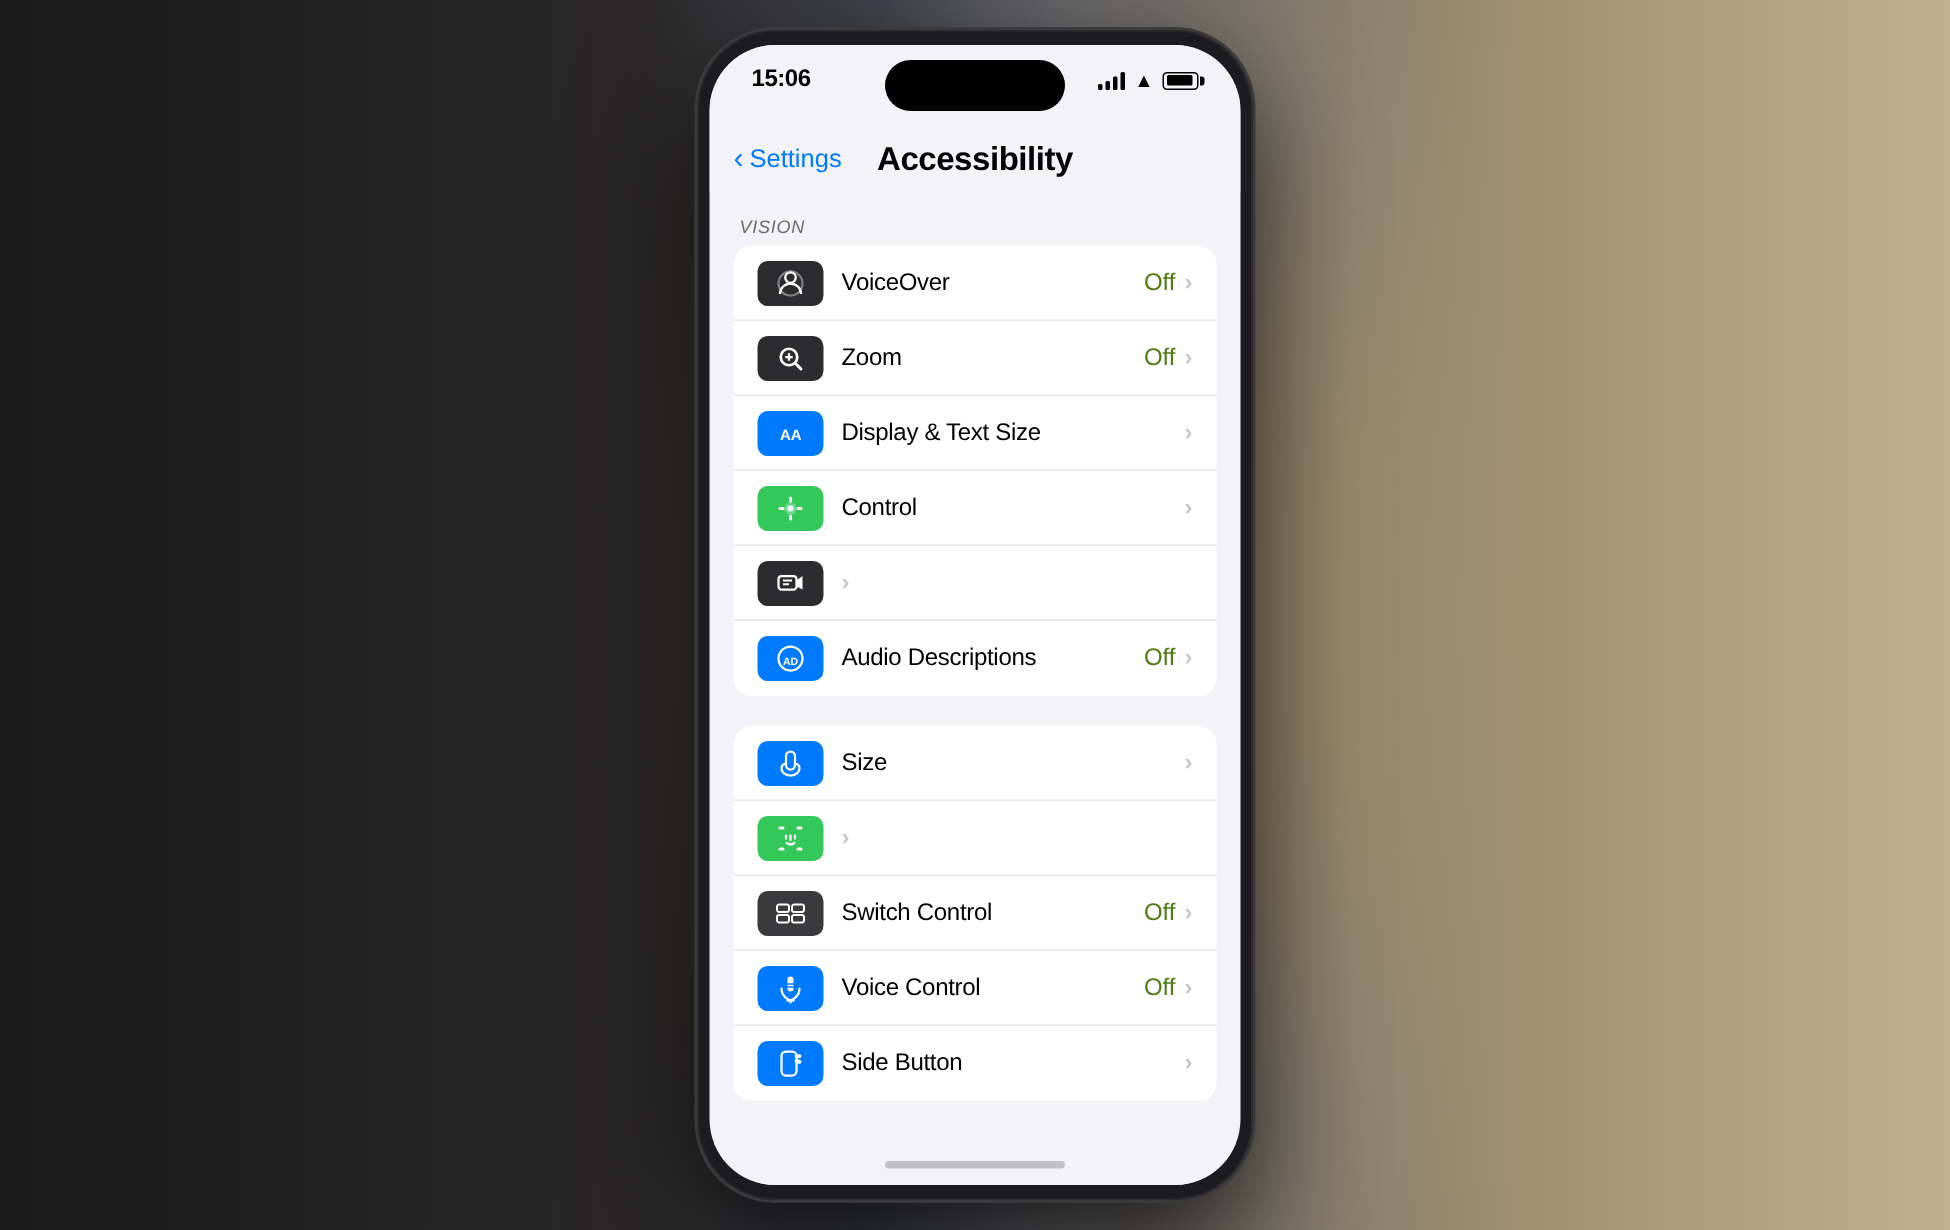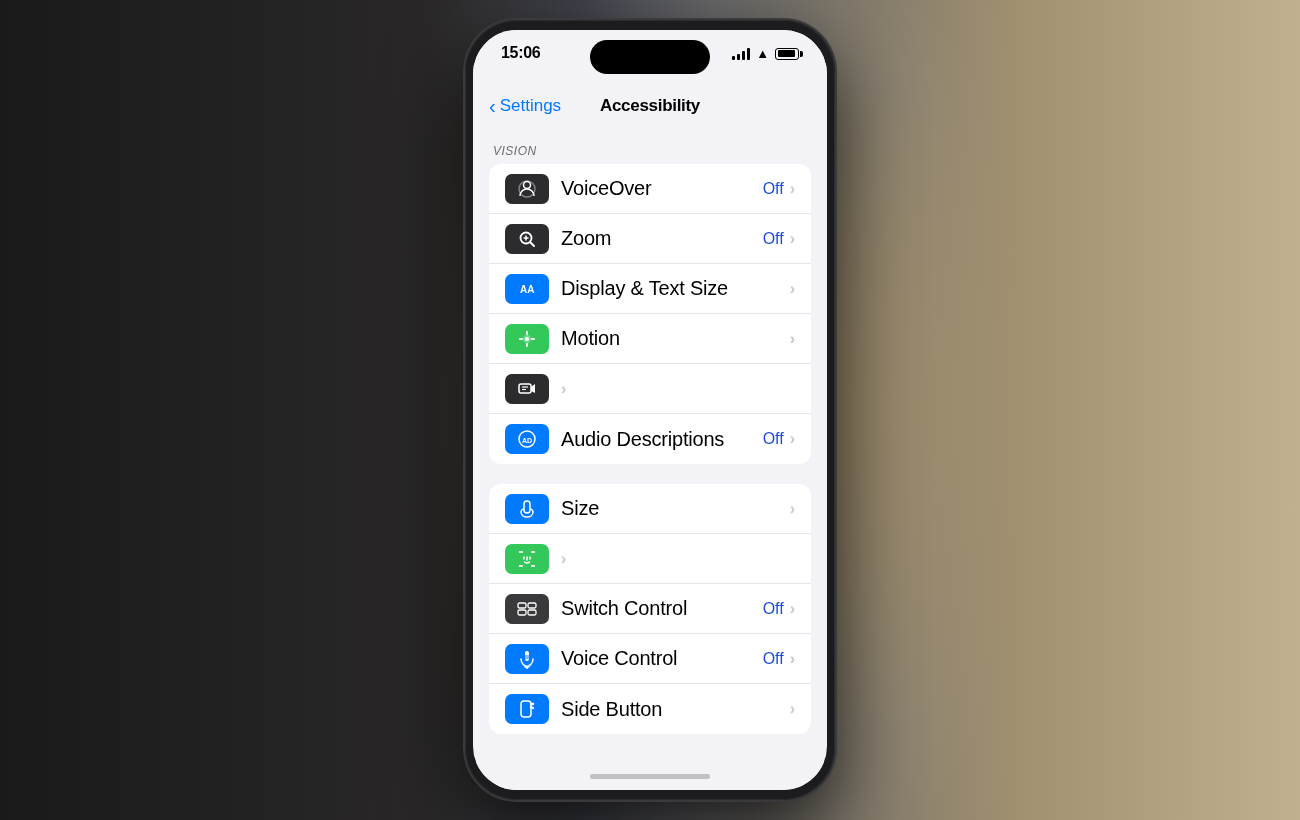--- a/index.html
+++ b/index.html
@@ -169,21 +169,21 @@
       font-size: 20px;
       color: #007aff;
       line-height: 1;
       margin-top: -1px;
     }
 
     .nav-title {
       position: absolute;
       left: 50%;
       transform: translateX(-50%);
-      font-size: 17px;
+      font-size: 22px;
       font-weight: 600;
       color: #000;
       letter-spacing: -0.3px;
     }
 
     
     .settings-content {
       flex: 1;
       overflow-y: auto;
       padding: 0;
@@ -228,28 +228,28 @@
       align-items: center;
       justify-content: center;
       flex-shrink: 0;
       margin-right: 12px;
       font-size: 17px;
       color: #fff;
     }
 
     .row-label {
       flex: 1;
-      font-size: 20px;
+      font-size: 16px;
       color: #000;
       letter-spacing: -0.2px;
     }
 
     .row-value {
       font-size: 16px;
-      color: #1d4ed8;
+      color: #4d7c0f;
       margin-right: 6px;
     }
 
     .row-chevron {
       color: #c7c7cc;
       font-size: 16px;
       font-weight: 600;
     }
 
     
@@ -382,21 +382,21 @@
               <div class="row-icon icon-green">
                 <svg class="icon-svg" viewBox="0 0 20 20" fill="white">
                     <circle cx="10" cy="10" r="4" fill="white" opacity="0.3"></circle>
                     <circle cx="10" cy="10" r="2" fill="white"></circle>
                     <path d="M10 3 L10 5" stroke="white" stroke-width="2" stroke-linecap="round"></path>
                     <path d="M10 15 L10 17" stroke="white" stroke-width="2" stroke-linecap="round"></path>
                     <path d="M3 10 L5 10" stroke="white" stroke-width="2" stroke-linecap="round"></path>
                     <path d="M15 10 L17 10" stroke="white" stroke-width="2" stroke-linecap="round"></path>
                   </svg>
               </div>
-              <span class="row-label">Motion</span>
+              <span class="row-label">Control</span>
               <span class="row-chevron">›</span>
             </div>
 
             <div class="settings-row">
               <div class="row-icon icon-dark-gray">
                 <svg class="icon-svg" viewBox="0 0 20 20">
                     <rect x="2" y="5" width="12" height="9" rx="2" fill="none" stroke="white" stroke-width="1.5"></rect>
                     <path d="M14 8 L18 5 L18 14 L14 12" fill="white"></path>
                     <line x1="5" y1="8" x2="11" y2="8" stroke="white" stroke-width="1.2"></line>
                     <line x1="5" y1="10.5" x2="9" y2="10.5" stroke="white" stroke-width="1.2"></line>

